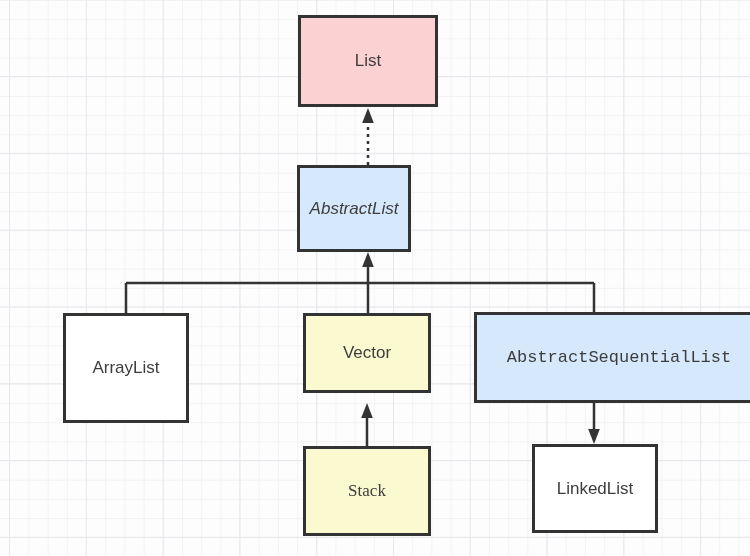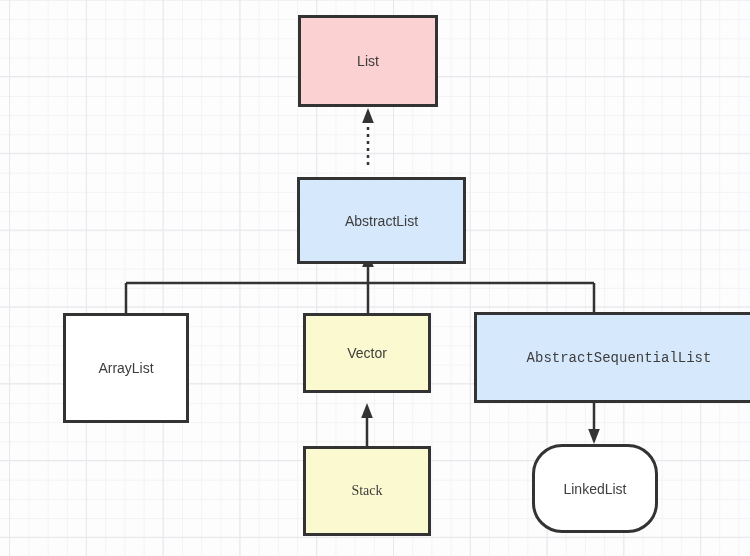--- a/index.html
+++ b/index.html
@@ -32,32 +32,32 @@
   }
   .edges line.dotted { stroke-dasharray: 3 4; }
   .edges polygon { fill: #333333; stroke: none; }
 
   .node {
     position: absolute;
     border: 3px solid #333333;
     display: flex;
     align-items: center;
     justify-content: center;
-    font-size: 14px;
+    font-size: 17px;
     color: #3d3d3d;
     text-align: right;
     cursor: default;
   }
   .node-list     { left: 298px; top: 15px;  width: 140px; height: 92px; }
-  .node-alist    { left: 297px; top: 177px; width: 169px; height: 87px; }
+  .node-alist    { left: 297px; top: 165px; width: 114px; height: 87px; font-style: italic; }
   .node-arraylist{ left: 63px;  top: 313px; width: 126px; height: 110px; }
   .node-vector   { left: 303px; top: 313px; width: 128px; height: 80px; }
   .node-asl      { left: 474px; top: 312px; width: 290px; height: 91px; font-family: Liberation Mono, monospace; }
   .node-stack    { left: 303px; top: 446px; width: 128px; height: 90px; font-family: Liberation Serif, serif; }
-  .node-linked   { left: 532px; top: 444px; width: 126px; height: 89px; border-radius: 30px; }
+  .node-linked   { left: 532px; top: 444px; width: 126px; height: 89px; }
 
   .label { pointer-events: none; }
 </style>
 </head>
 <body>
 
 <div class="canvas">
 
   <svg class="edges" viewBox="0 0 750 556" xmlns="http://www.w3.org/2000/svg">
 

